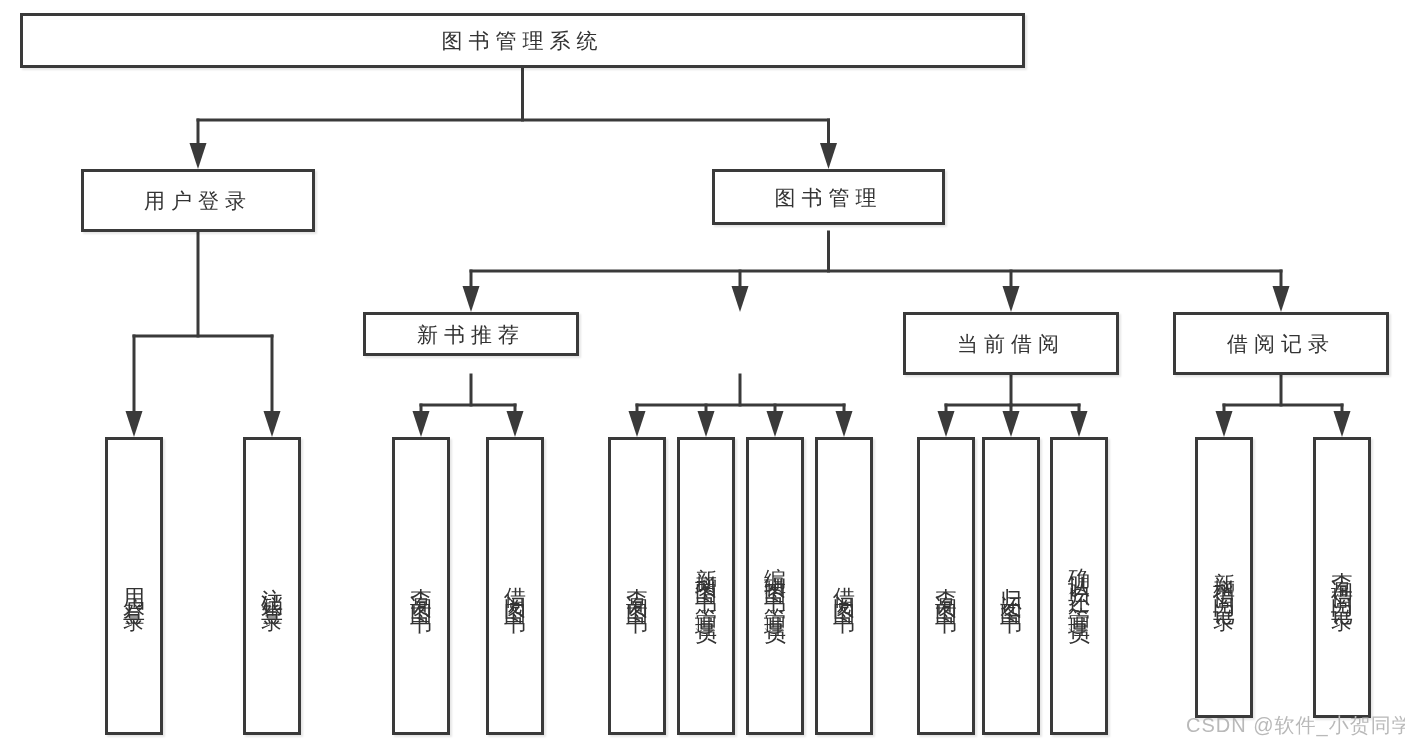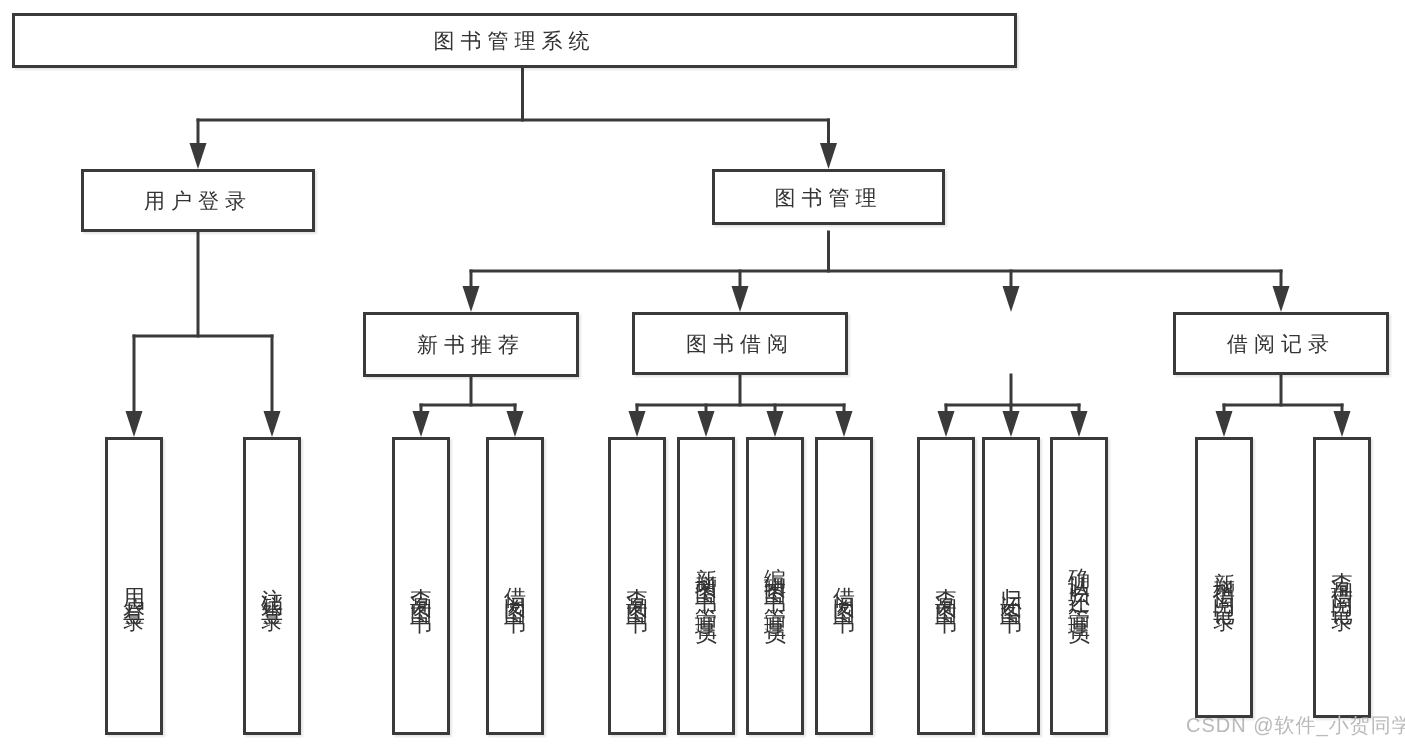--- a/index.html
+++ b/index.html
@@ -106,36 +106,36 @@
       <polygon points="697.5,411 714.5,411 706,437" fill="#3a3a3a"></polygon>
       <polygon points="766.5,411 783.5,411 775,437" fill="#3a3a3a"></polygon>
       <polygon points="835.5,411 852.5,411 844,437" fill="#3a3a3a"></polygon>
       <polygon points="937.5,411 954.5,411 946,437" fill="#3a3a3a"></polygon>
       <polygon points="1002.5,411 1019.5,411 1011,437" fill="#3a3a3a"></polygon>
       <polygon points="1070.5,411 1087.5,411 1079,437" fill="#3a3a3a"></polygon>
       <polygon points="1215.5,411 1232.5,411 1224,437" fill="#3a3a3a"></polygon>
       <polygon points="1333.5,411 1350.5,411 1342,437" fill="#3a3a3a"></polygon>
     </svg>
 
-  <div class="box" style="left:12px;top:13px;width:1005px;height:55px">
+  <div class="box" style="left:20px;top:13px;width:1005px;height:55px">
     <span class="hlabel">图书管理系统</span>
   </div>
 
   <div class="box" style="left:81px;top:169px;width:234px;height:63px">
     <span class="hlabel">用户登录</span>
   </div>
   <div class="box" style="left:712px;top:169px;width:233px;height:56px">
     <span class="hlabel">图书管理</span>
   </div>
 
-  <div class="box" style="left:363px;top:312px;width:216px;height:65px">
+  <div class="box" style="left:363px;top:312px;width:216px;height:44px">
     <span class="hlabel">新书推荐</span>
   </div>
-  <div class="box" style="left:632px;top:312px;width:216px;height:63px">
-    <span class="hlabel">图书借阅</span>
+  <div class="box" style="left:903px;top:312px;width:216px;height:63px">
+    <span class="hlabel">当前借阅</span>
   </div>
   <div class="box" style="left:1173px;top:312px;width:216px;height:63px">
     <span class="hlabel">借阅记录</span>
   </div>
 
   <div class="box" style="left:105px;top:437px;width:58px;height:298px">
     <span class="vtext">用户登录</span>
   </div>
   <div class="box" style="left:243px;top:437px;width:58px;height:298px">
     <span class="vtext">注销登录</span>

